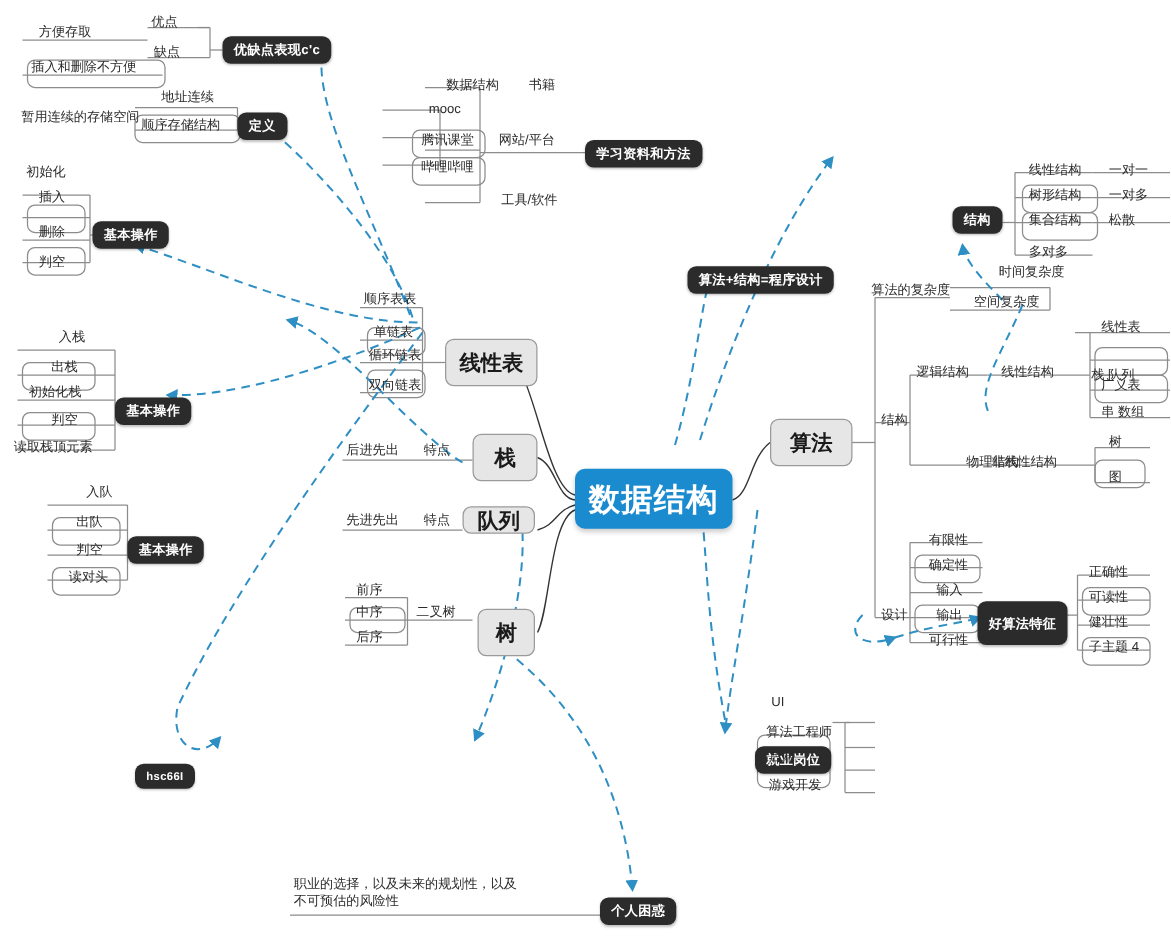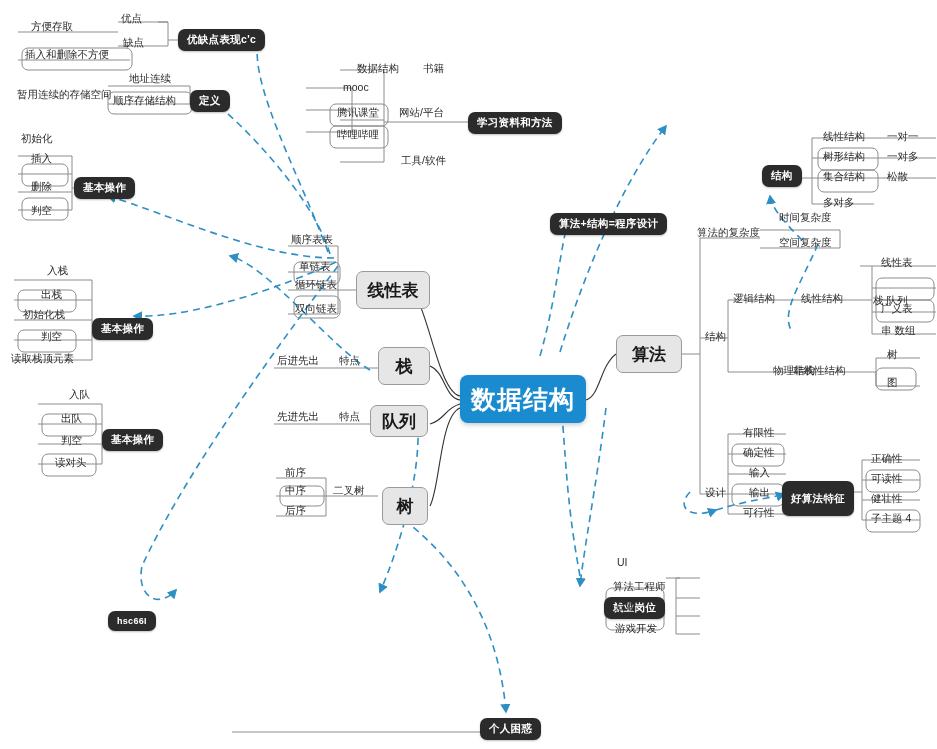--- a/index.html
+++ b/index.html
@@ -230,21 +230,21 @@
   <div class="node topic" style="left:356px;top:271px;width:74px;height:38px;">线性表</div>
   <div class="node leaf" style="left:288px;top:233px;">顺序表表</div>
   <div class="node leaf" style="left:296px;top:260px;">单链表</div>
   <div class="node leaf" style="left:292px;top:278px;">循环链表</div>
   <div class="node leaf" style="left:292px;top:302px;">双向链表</div>
 
   <div class="node topic" style="left:378px;top:347px;width:52px;height:38px;">栈</div>
   <div class="node leaf" style="left:274px;top:354px;">后进先出</div>
   <div class="node leaf" style="left:336px;top:354px;">特点</div>
 
-  <div class="node topic" style="left:370px;top:405px;width:58px;height:32px;">队列</div>
+  <div class="node topic" style="left:370px;top:405px;width:58px;height:22px;">队列</div>
   <div class="node leaf" style="left:274px;top:410px;">先进先出</div>
   <div class="node leaf" style="left:336px;top:410px;">特点</div>
 
   <div class="node topic" style="left:382px;top:487px;width:46px;height:38px;">树</div>
   <div class="node leaf" style="left:330px;top:484px;">二叉树</div>
   <div class="node leaf" style="left:282px;top:466px;">前序</div>
   <div class="node leaf" style="left:282px;top:484px;">中序</div>
   <div class="node leaf" style="left:282px;top:504px;">后序</div>
 
   <div class="node dark" style="left:178px;top:29px;height:22px;">优缺点表现c'c</div>
@@ -284,21 +284,21 @@
   <div class="node leaf" style="left:340px;top:81px;">mooc</div>
   <div class="node leaf" style="left:334px;top:106px;">腾讯课堂</div>
   <div class="node leaf" style="left:334px;top:128px;">哔哩哔哩</div>
   <div class="node leaf" style="left:398px;top:154px;">工具/软件</div>
 
   <div class="node dark" style="left:550px;top:213px;height:22px;">算法+结构=程序设计</div>
 
   <div class="node topic" style="left:616px;top:335px;width:66px;height:38px;">算法</div>
 
   <div class="node leaf" style="left:694px;top:226px;">算法的复杂度</div>
-  <div class="node leaf" style="left:776px;top:212px;font-family:Liberation Mono, monospace;">时间复杂度</div>
+  <div class="node leaf" style="left:796px;top:212px;">时间复杂度</div>
   <div class="node leaf" style="left:776px;top:236px;">空间复杂度</div>
 
   <div class="node leaf" style="left:702px;top:330px;">结构</div>
   <div class="node leaf" style="left:730px;top:292px;">逻辑结构</div>
   <div class="node leaf" style="left:798px;top:292px;">线性结构</div>
   <div class="node leaf" style="left:878px;top:256px;">线性表</div>
   <div class="node leaf" style="left:870px;top:278px;margin-top:16px;">栈 队列</div>
   <div class="node leaf" style="left:878px;top:302px;">广义表</div>
   <div class="node leaf" style="left:878px;top:324px;">串 数组</div>
 
@@ -329,16 +329,17 @@
   <div class="node leaf" style="left:868px;top:492px;">健壮性</div>
   <div class="node leaf" style="left:868px;top:512px;">子主题 4</div>
 
   <div class="node dark" style="left:604px;top:597px;height:22px;">就业岗位</div>
   <div class="node leaf" style="left:614px;top:556px;">UI</div>
   <div class="node leaf" style="left:610px;top:580px;">算法工程师</div>
   <div class="node leaf" style="left:612px;top:600px;">后端</div>
   <div class="node leaf" style="left:612px;top:622px;">游戏开发</div>
 
   <div class="node dark" style="left:480px;top:718px;height:22px;">个人困惑</div>
+  <div class="node leaf wrapleaf" style="left:232px;top:700px;">职业的选择，以及未来的规划性，以及不可预估的风险性</div>
 
   <div class="node dark" style="left:108px;top:611px;height:20px;font-size:9px;">hsc66I</div>
 
 </div>
 
 </body></html>

